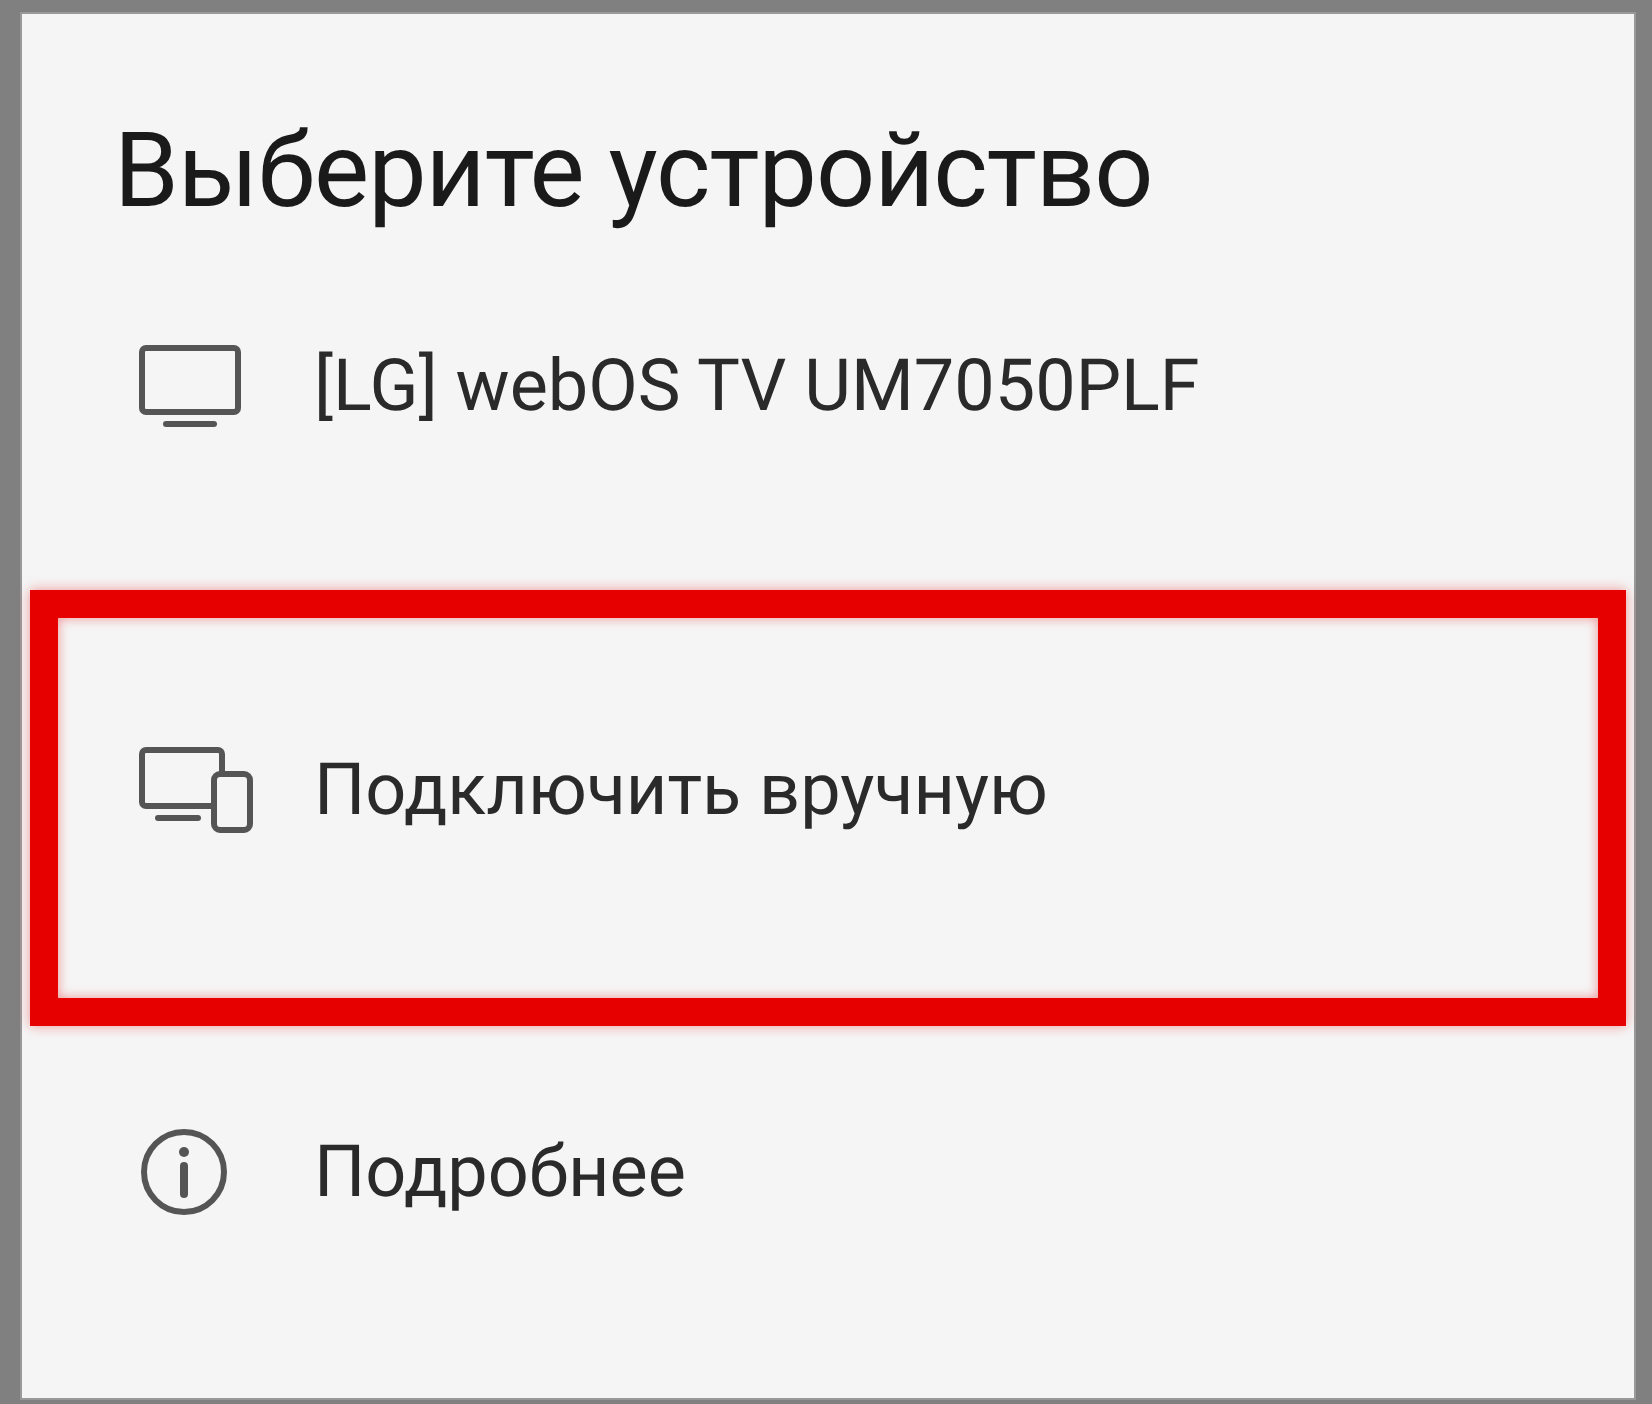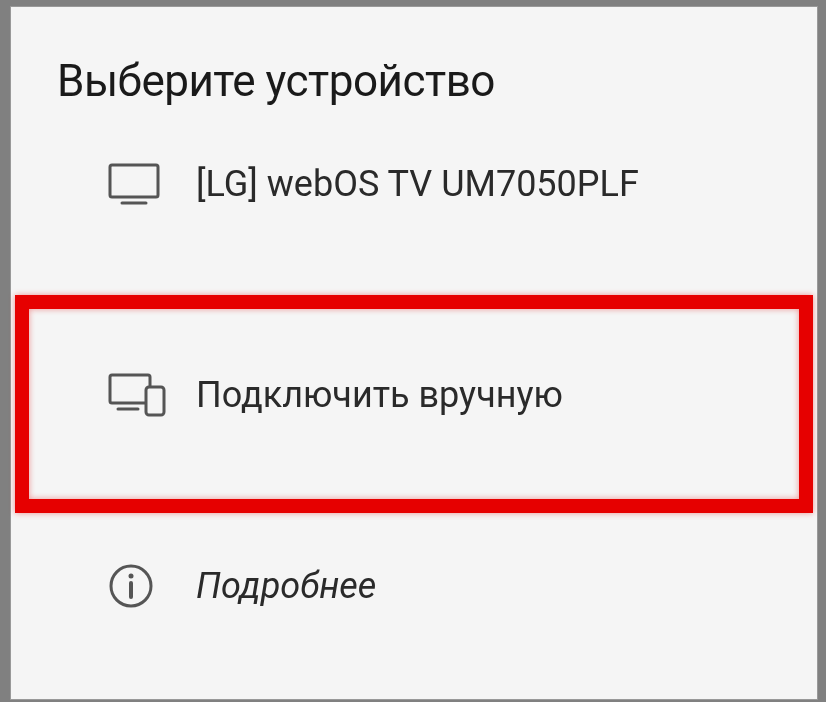--- a/index.html
+++ b/index.html
@@ -17,32 +17,31 @@
     .dialog {
       position: absolute;
       top: 6px;
       left: 10px;
       right: 8px;
       bottom: 2px;
       background: #f5f5f5;
       border: 1px solid #999;
     }
     .title {
-      font-size: 44px;
+      font-size: 52px;
       font-weight: 400;
       color: #1a1a1a;
       padding: 48px 46px 36px 46px;
       letter-spacing: -0.5px;
     }
     .list-item {
       display: flex;
       align-items: center;
       padding: 28px 46px 28px 58px;
       cursor: pointer;
-      margin-left: 39px;
     }
     .list-item .icon-wrap {
       width: 62px;
       display: flex;
       align-items: center;
       justify-content: flex-start;
     }
     .list-item .label {
       font-size: 36px;
       color: #2a2a2a;
@@ -68,21 +67,20 @@
       left: 0;
       right: 0;
       padding: 48px 42px 48px 58px;
     }
     .item-3 {
       position: absolute;
       top: 524px;
       left: 0;
       right: 0;
       padding: 32px 46px 32px 58px;
-      font-style: italic;
     }
     svg {
       display: block;
     }
   </style>
 </head>
 <body>
 
 <div class="dialog">
 

